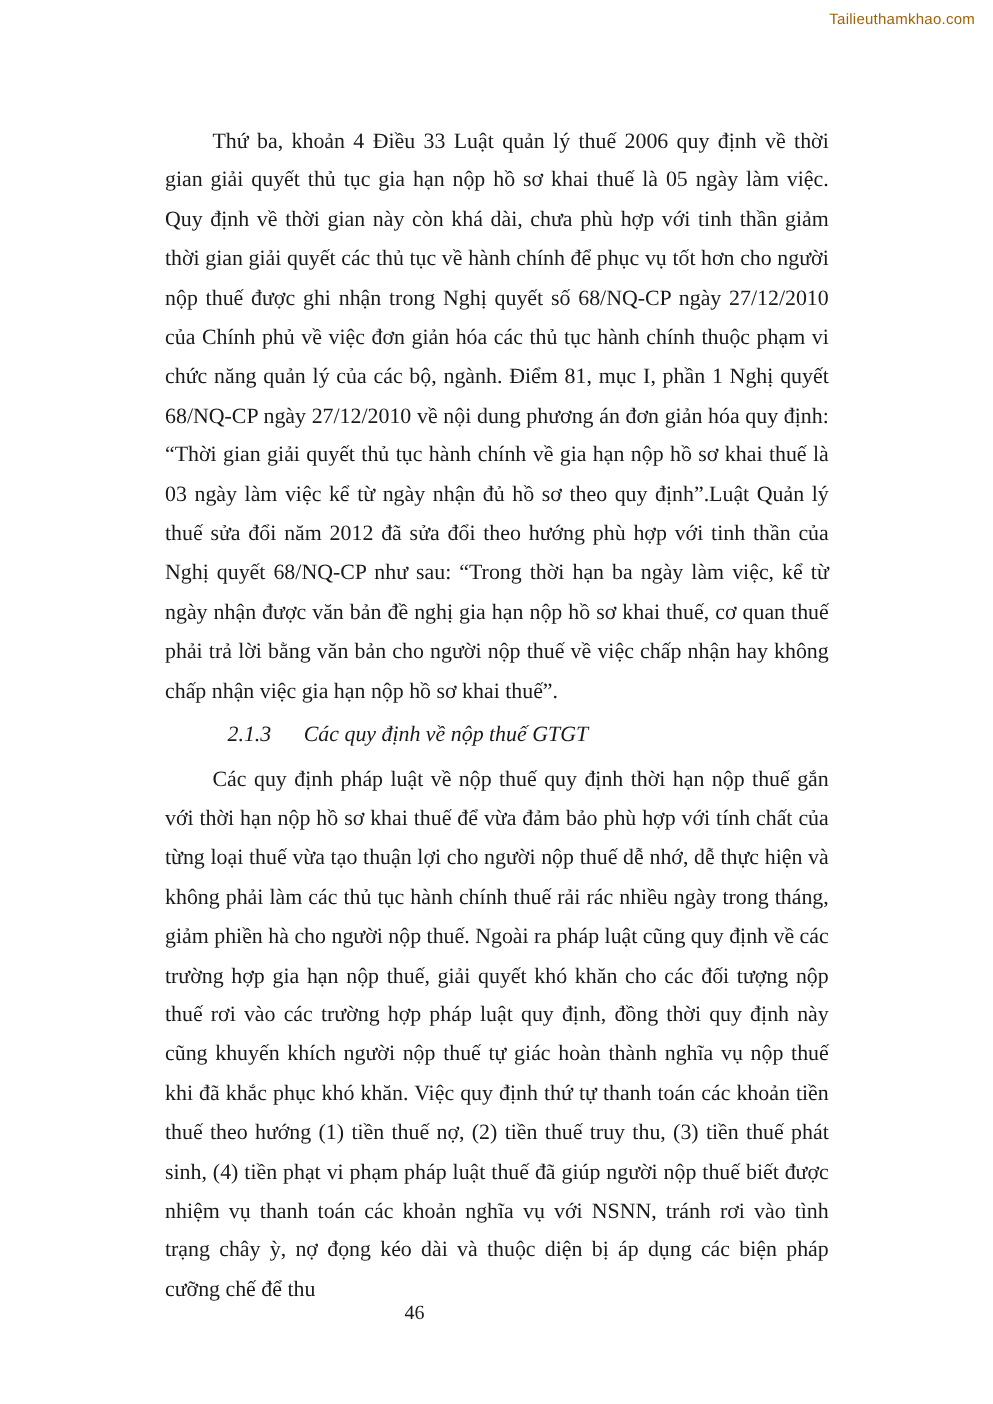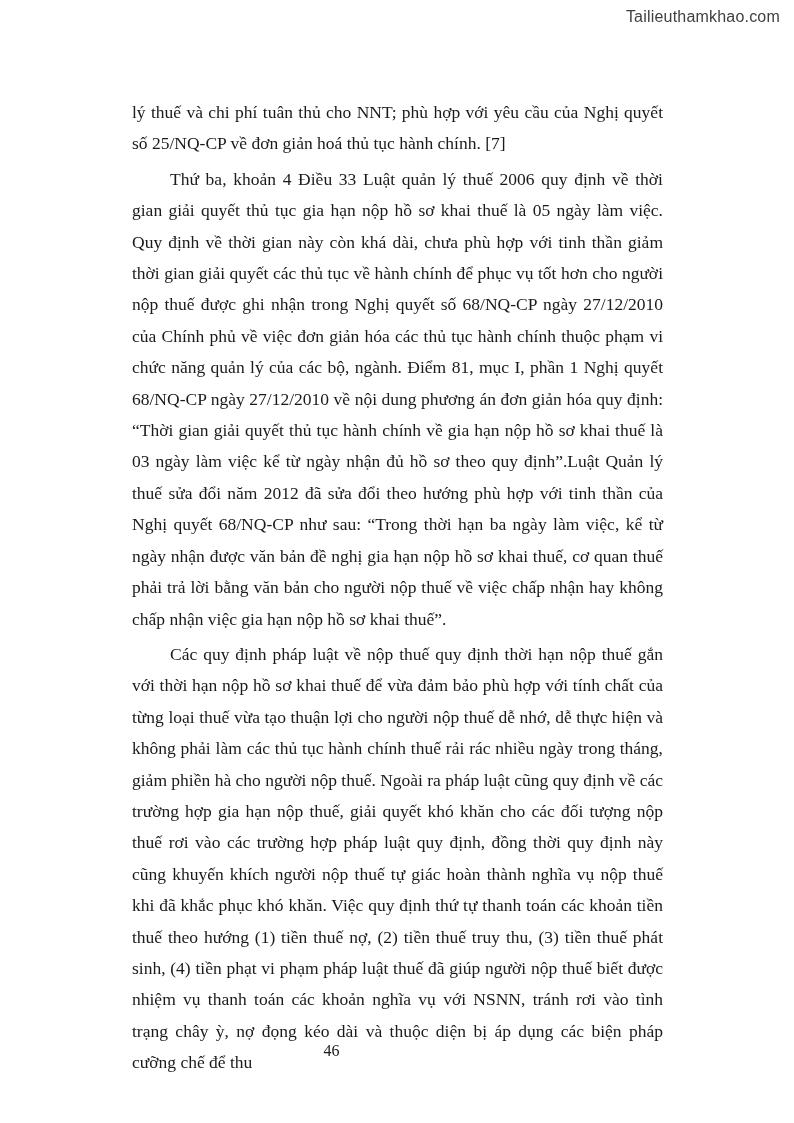--- a/index.html
+++ b/index.html
@@ -13,22 +13,22 @@
     position: relative;
     font-family: "Liberation Serif", "DejaVu Serif", serif;
     color: #1a1a1a;
     overflow: hidden;
   }
   .watermark {
     position: absolute;
     top: 8px;
     right: 14px;
     font-family: "Liberation Sans", sans-serif;
-    font-size: 16px;
-    color: #404040;
+    font-size: 12px;
+    color: #a16207;
     text-shadow: 0 1px 0 #ffffff;
     letter-spacing: 0.2px;
   }
   .content {
     position: absolute;
     left: 132px;
     width: 531px;
     top: 97px;
     font-size: 17.5px;
     line-height: 31.4px;
@@ -61,22 +61,22 @@
     color: #1a1a1a;
   }
 </style>
 </head>
 <body>
 
 <div class="watermark">Tailieuthamkhao.com</div>
 
 <div class="content">
 
-  <p>lý thuế và chi phí tuân thủ cho NNT; phù hợp với yêu cầu của Nghị quyết số 25/NQ-CP về đơn giản hoá thủ tục hành chính. [7]</p>
 
   <p class="indent"><span class="lead-italic">Thứ ba</span><span>, khoản 4 Điều 33 Luật quản lý thuế 2006 quy định về thời gian giải quyết thủ tục gia hạn nộp hồ sơ khai thuế là 05 ngày làm việc. Quy định về thời gian này còn khá dài, chưa phù hợp với tinh thần giảm thời gian giải quyết các thủ tục về hành chính để phục vụ tốt hơn cho người nộp thuế được ghi nhận trong Nghị quyết số 68/NQ-CP ngày 27/12/2010 của Chính phủ về việc đơn giản hóa các thủ tục hành chính thuộc phạm vi chức năng quản lý của các bộ, ngành. Điểm 81, mục I, phần 1 Nghị quyết 68/NQ-CP ngày 27/12/2010 về nội dung phương án đơn giản hóa quy định: “Thời gian giải quyết thủ tục hành chính về gia hạn nộp hồ sơ khai thuế là 03 ngày làm việc kể từ ngày nhận đủ hồ sơ theo quy định”.Luật Quản lý thuế sửa đổi năm 2012 đã sửa đổi theo hướng phù hợp với tinh thần của Nghị quyết 68/NQ-CP như sau: “Trong thời hạn ba ngày làm việc, kể từ ngày nhận được văn bản đề nghị gia hạn nộp hồ sơ khai thuế, cơ quan thuế phải trả lời bằng văn bản cho người nộp thuế về việc chấp nhận hay không chấp nhận việc gia hạn nộp hồ sơ khai thuế”.</span></p>
 
+  <p class="heading"><span class="heading-number">2.1.3</span><span>Các quy định về nộp thuế GTGT</span></p>
 
   <p class="indent">Các quy định pháp luật về nộp thuế quy định thời hạn nộp thuế gắn với thời hạn nộp hồ sơ khai thuế để vừa đảm bảo phù hợp với tính chất của từng loại thuế vừa tạo thuận lợi cho người nộp thuế dễ nhớ, dễ thực hiện và không phải làm các thủ tục hành chính thuế rải rác nhiều ngày trong tháng, giảm phiền hà cho người nộp thuế. Ngoài ra pháp luật cũng quy định về các trường hợp gia hạn nộp thuế, giải quyết khó khăn cho các đối tượng nộp thuế rơi vào các trường hợp pháp luật quy định, đồng thời quy định này cũng khuyến khích người nộp thuế tự giác hoàn thành nghĩa vụ nộp thuế khi đã khắc phục khó khăn. Việc quy định thứ tự thanh toán các khoản tiền thuế theo hướng (1) tiền thuế nợ, (2) tiền thuế truy thu, (3) tiền thuế phát sinh, (4) tiền phạt vi phạm pháp luật thuế đã giúp người nộp thuế biết được nhiệm vụ thanh toán các khoản nghĩa vụ với NSNN, tránh rơi vào tình trạng chây ỳ, nợ đọng kéo dài và thuộc diện bị áp dụng các biện pháp cưỡng chế để thu</p>
 
 </div>
 
 <div class="page-number">46</div>
 
 </body></html>

